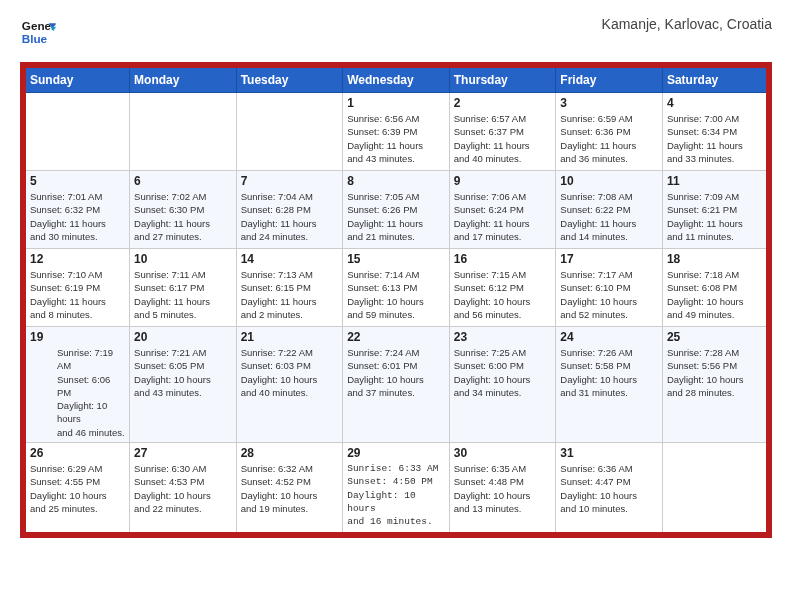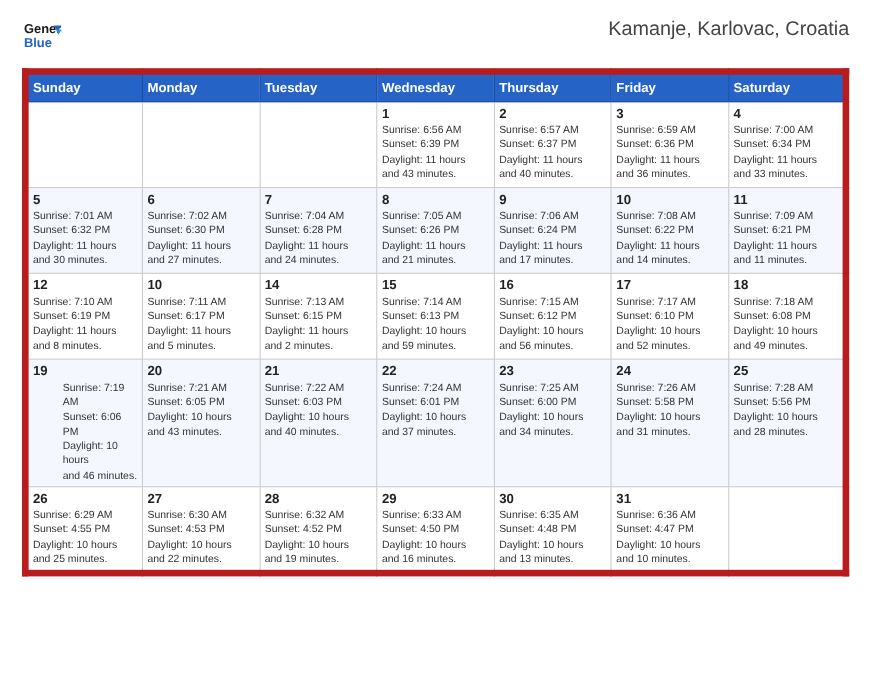--- a/index.html
+++ b/index.html
@@ -33,21 +33,21 @@
     .title-block {
       text-align: right;
     }
     .month-title {
       font-size: 32px;
       font-weight: bold;
       color: #1a1a1a;
       line-height: 1.1;
     }
     .location {
-      font-size: 18px;
+      font-size: 14px;
       color: #444;
     }
     .calendar {
       width: 100%;
       border-collapse: collapse;
       border: 6px solid #b91c1c;
     }
     .calendar th {
       background: #2563c7;
       color: #fff;
@@ -320,21 +320,21 @@
           </td>
           <td>
             <span class="day-num">28</span>
             <div class="day-info" style="white-space: pre-line;">Sunrise: 6:32 AM
 Sunset: 4:52 PM
 Daylight: 10 hours
 and 19 minutes.</div>
           </td>
           <td>
             <span class="day-num">29</span>
-            <div class="day-info" style="white-space: pre-line;">Sunrise: 6:33 AM
+            <div class="day-info" style="white-space: pre-line; font-family: Liberation Mono, monospace;">Sunrise: 6:33 AM
 Sunset: 4:50 PM
 Daylight: 10 hours
 and 16 minutes.</div>
           </td>
           <td>
             <span class="day-num">30</span>
             <div class="day-info" style="white-space: pre-line;">Sunrise: 6:35 AM
 Sunset: 4:48 PM
 Daylight: 10 hours
 and 13 minutes.</div>

